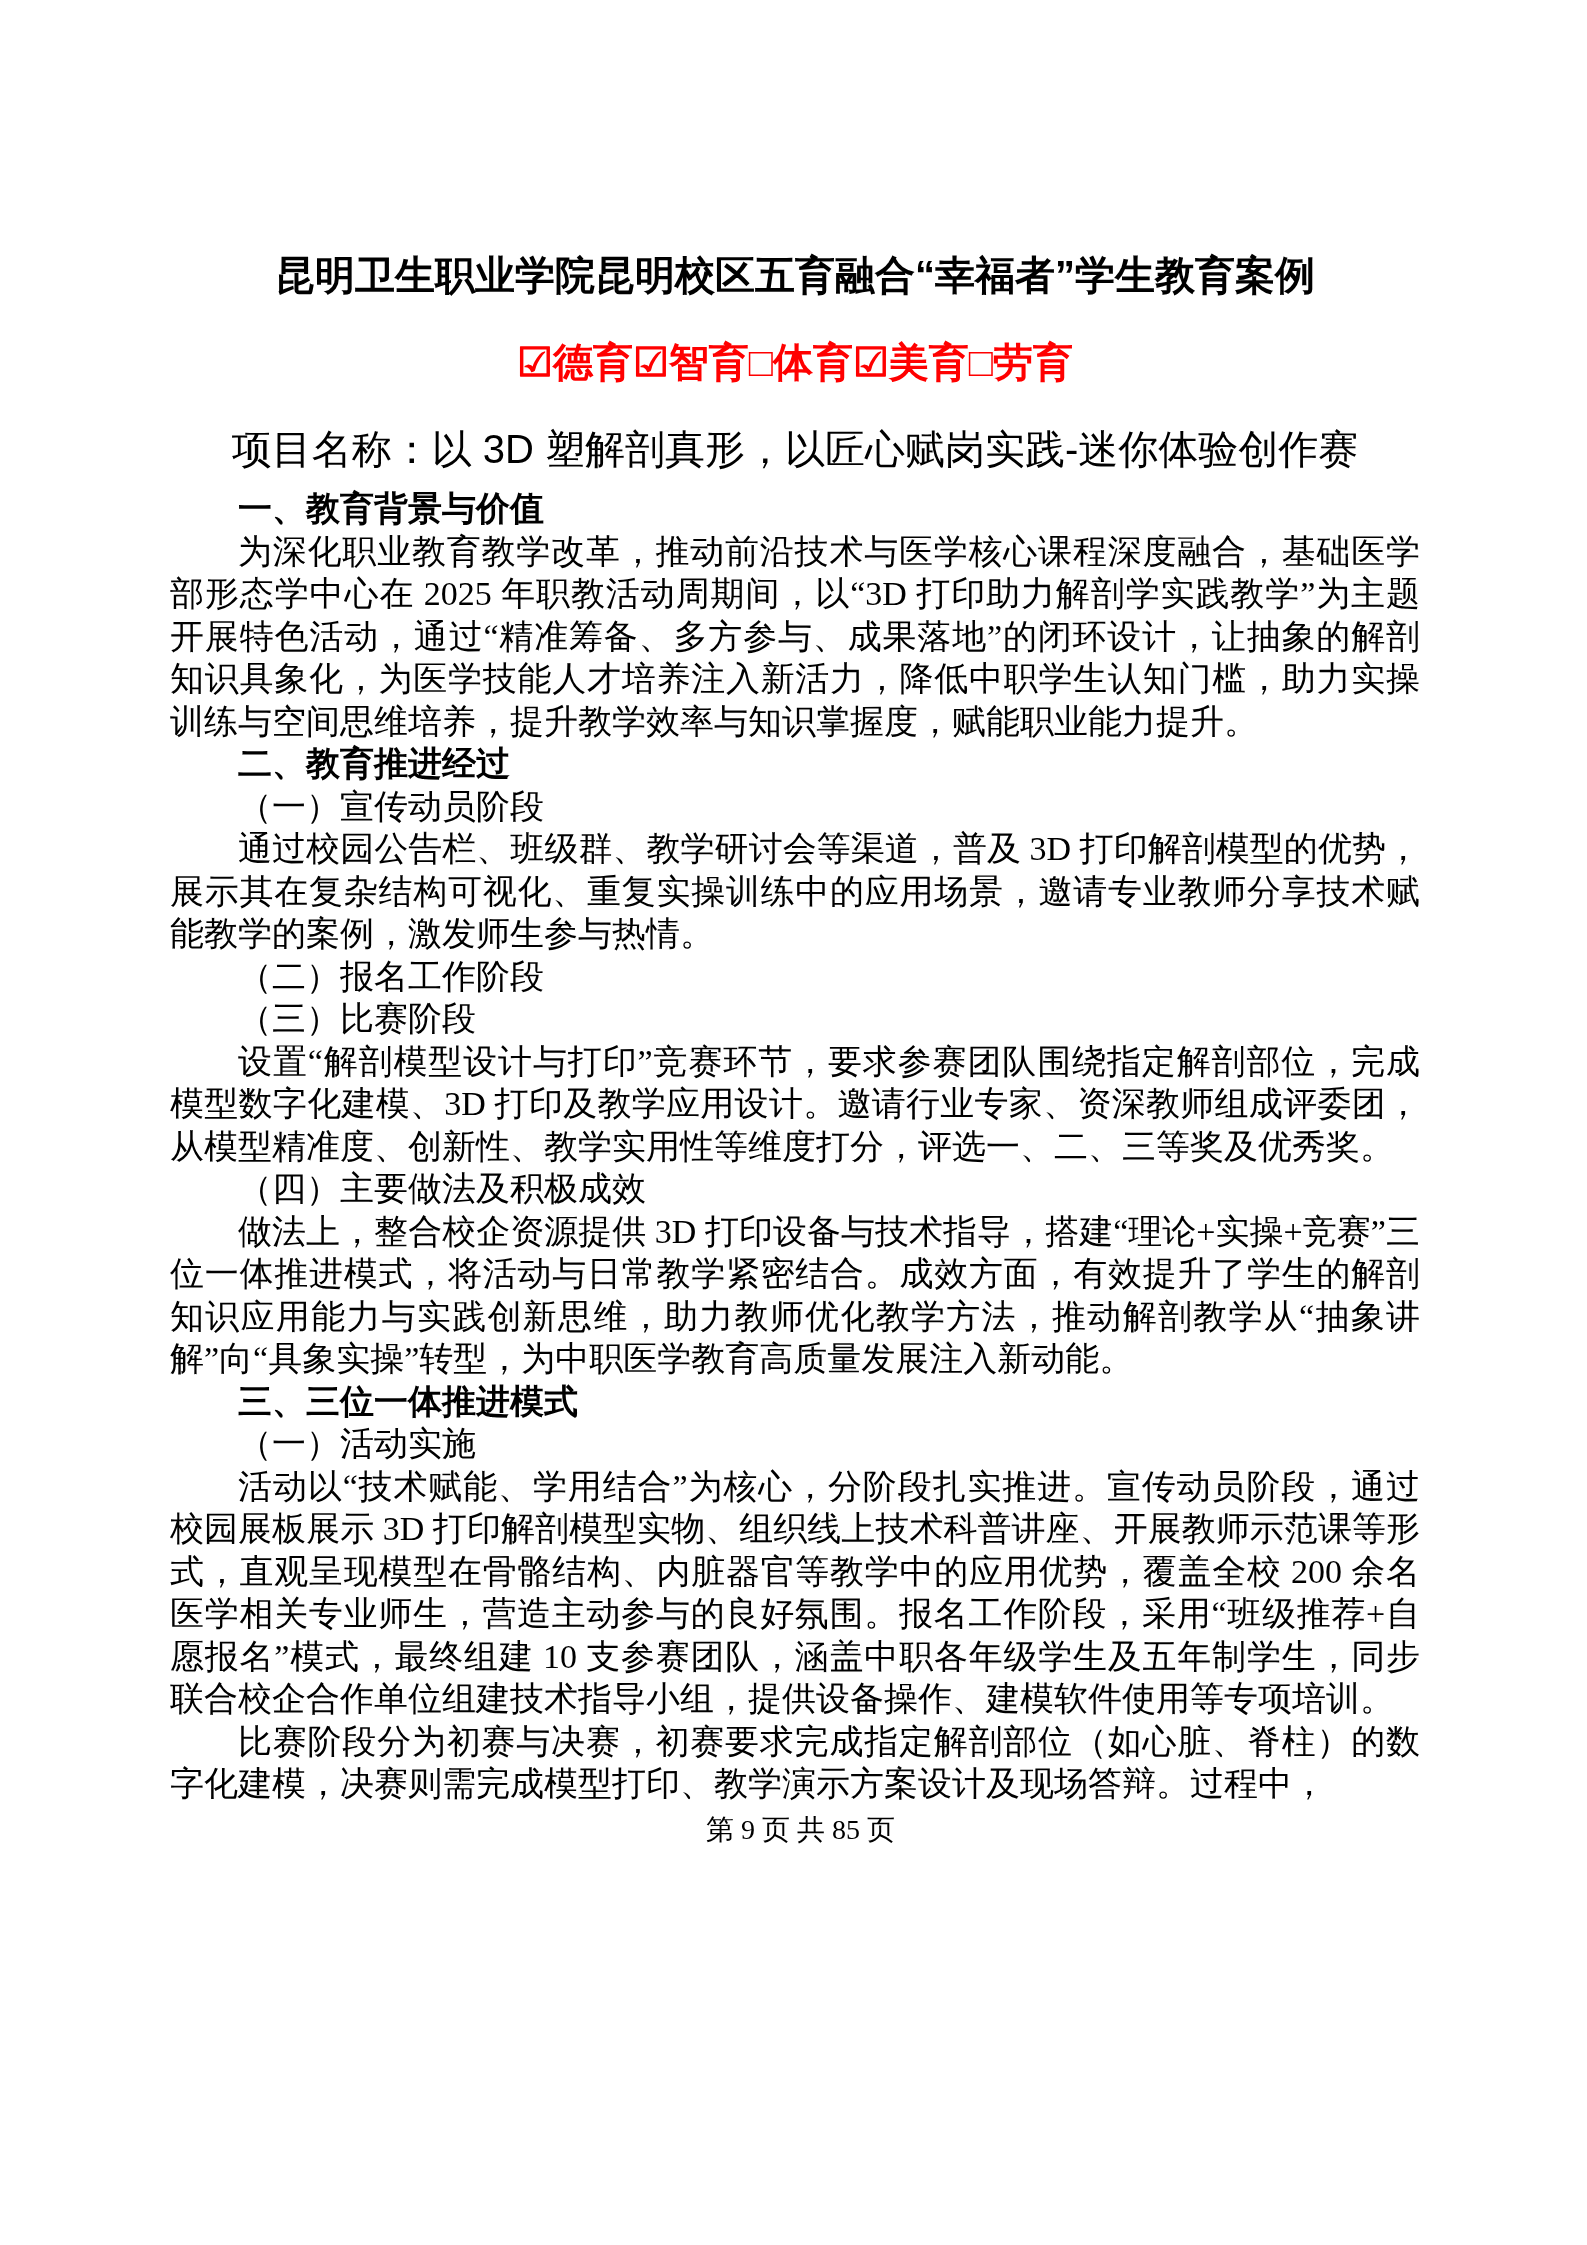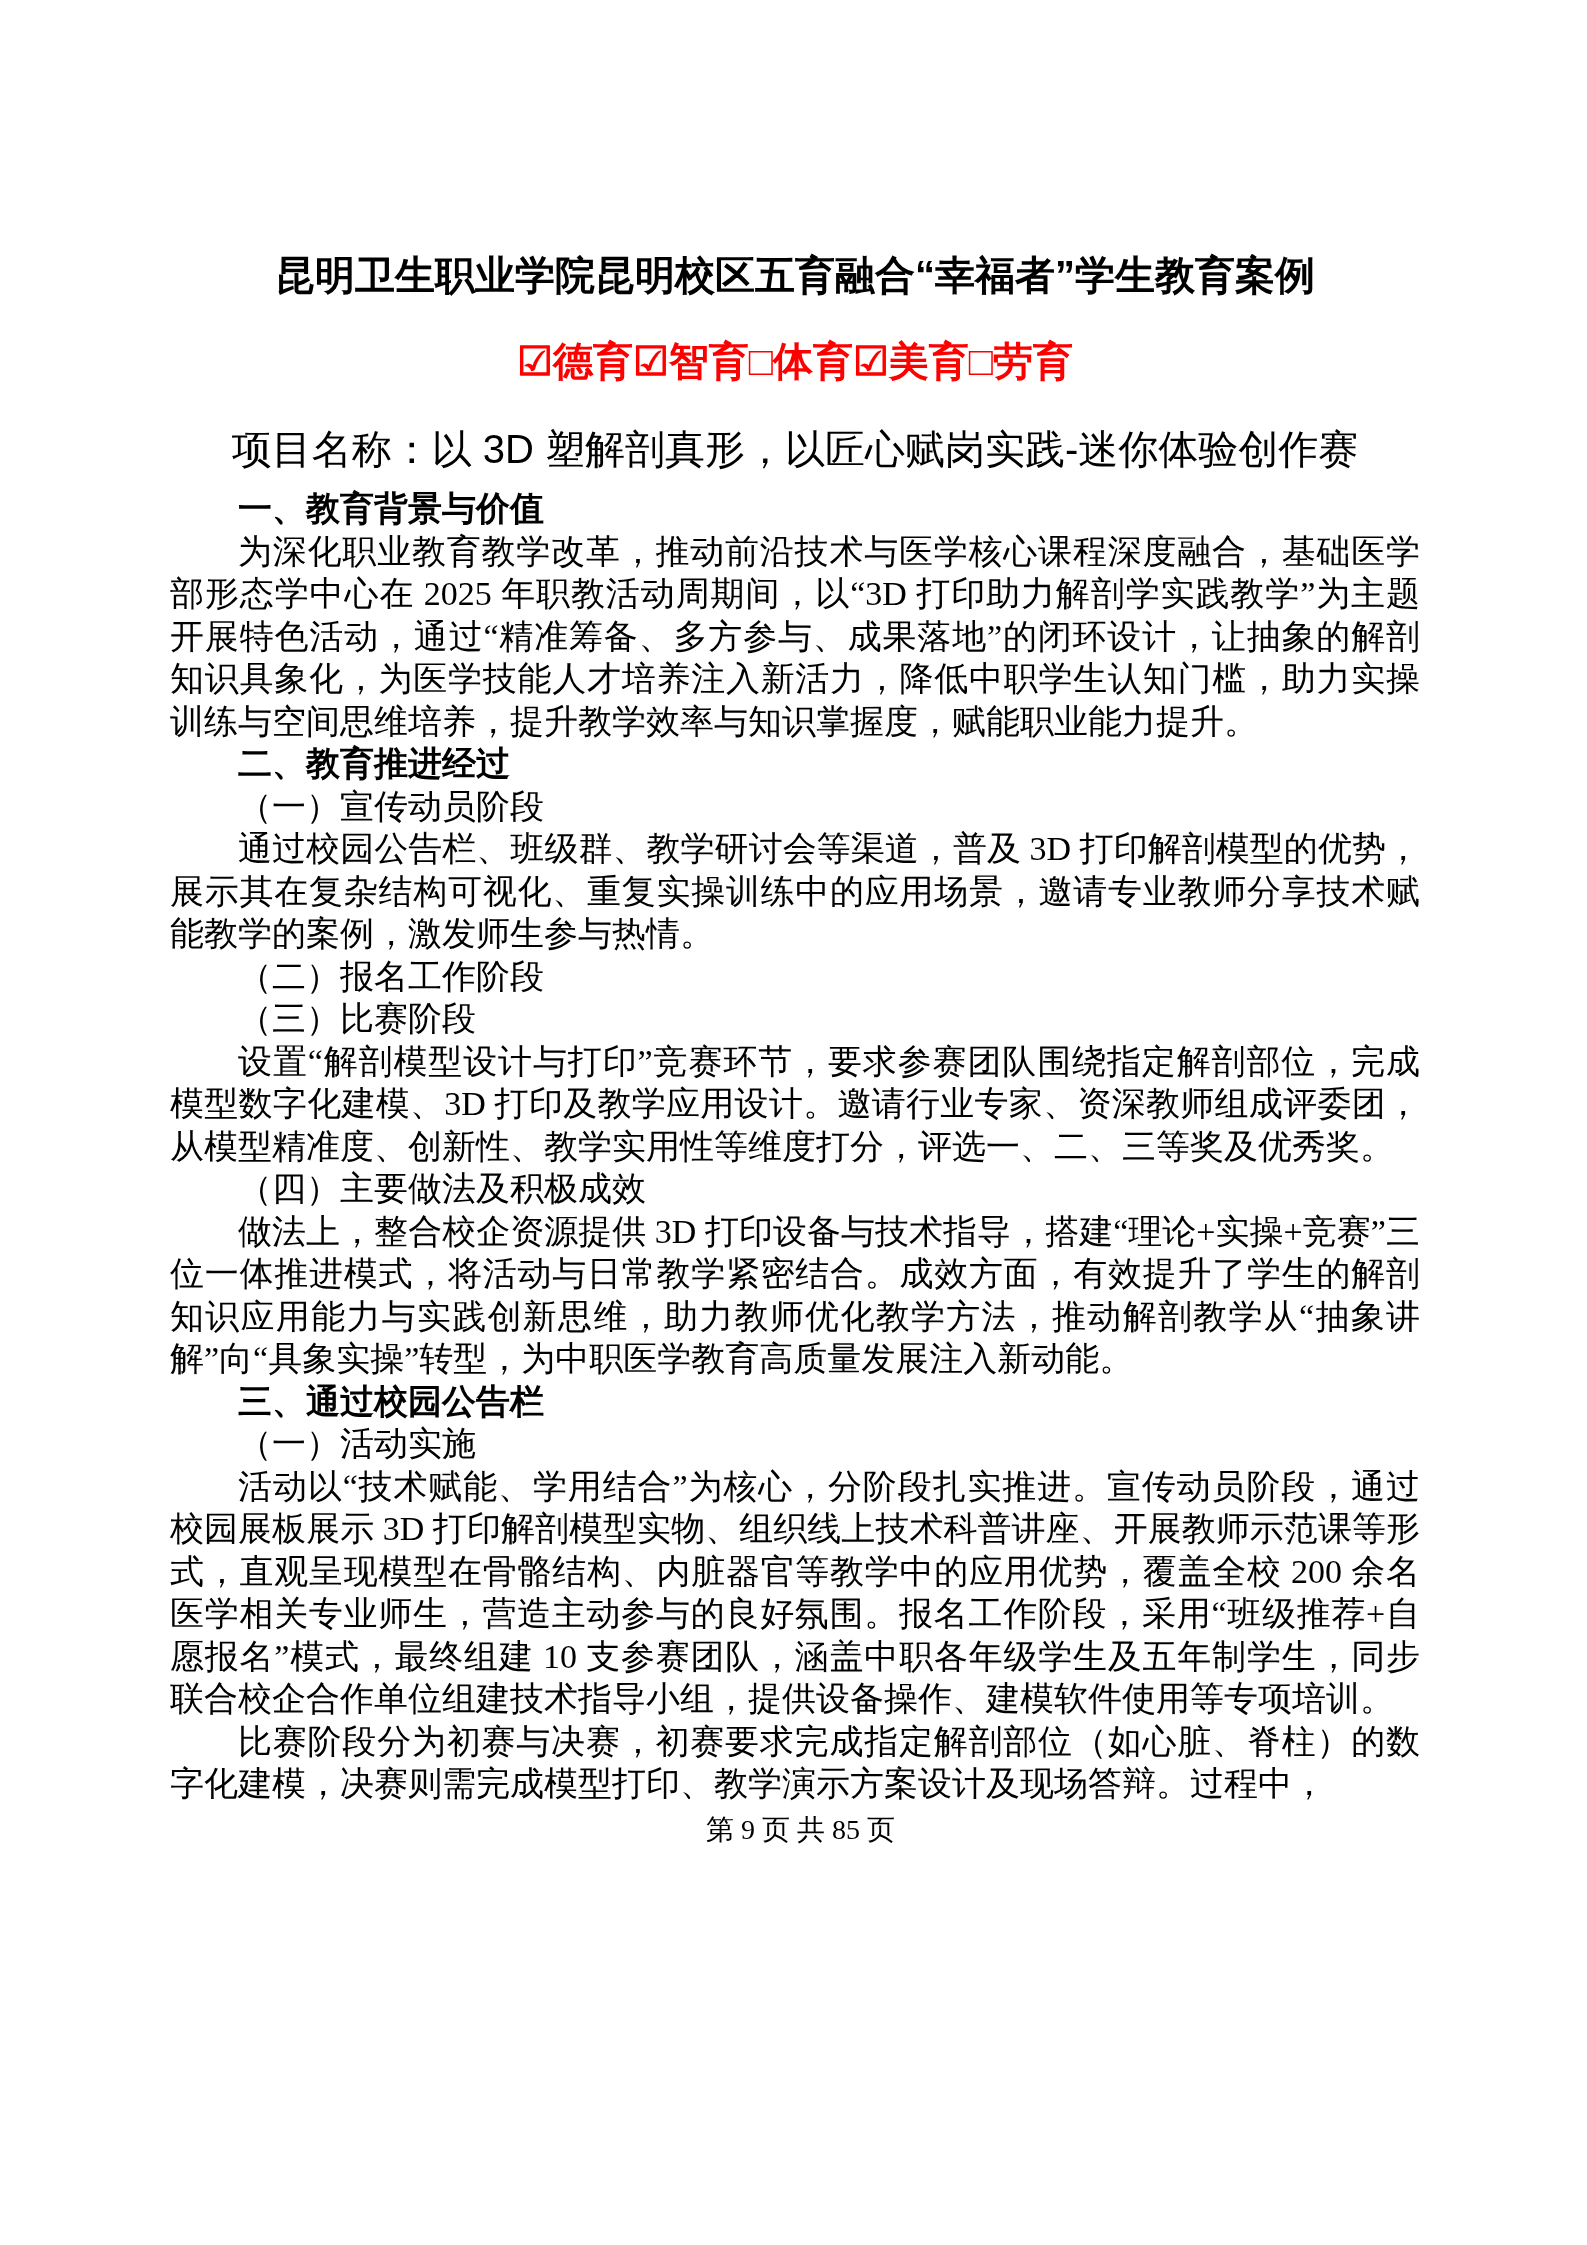--- a/index.html
+++ b/index.html
@@ -26,21 +26,21 @@
     text-align: center;
     font-family: "Liberation Sans", "DejaVu Sans", sans-serif;
     font-weight: bold;
     font-size: 40px;
     line-height: 50px;
     letter-spacing: 0px;
   }
   .category {
     margin-top: 38px;
     text-align: center;
-    font-family: Liberation Serif, serif;
+    font-family: Liberation Sans, sans-serif;
     font-weight: bold;
     font-size: 40px;
     line-height: 48px;
   }
   .category .cat-item { display: inline; }
   .category .cat-box { display: inline; }
   .project {
     margin-top: 38px;
     text-align: center;
     font-family: "Liberation Sans", "DejaVu Sans", sans-serif;
@@ -92,21 +92,21 @@
         <p class="heading">一、教育背景与价值</p>
         <p class="paragraph">为深化职业教育教学改革，推动前沿技术与医学核心课程深度融合，基础医学部形态学中心在 2025 年职教活动周期间，以“3D 打印助力解剖学实践教学”为主题开展特色活动，通过“精准筹备、多方参与、成果落地”的闭环设计，让抽象的解剖知识具象化，为医学技能人才培养注入新活力，降低中职学生认知门槛，助力实操训练与空间思维培养，提升教学效率与知识掌握度，赋能职业能力提升。</p>
         <p class="heading">二、教育推进经过</p>
         <p class="subheading">（一）宣传动员阶段</p>
         <p class="paragraph">通过校园公告栏、班级群、教学研讨会等渠道，普及 3D 打印解剖模型的优势，展示其在复杂结构可视化、重复实操训练中的应用场景，邀请专业教师分享技术赋能教学的案例，激发师生参与热情。</p>
         <p class="subheading">（二）报名工作阶段</p>
         <p class="subheading">（三）比赛阶段</p>
         <p class="paragraph">设置“解剖模型设计与打印”竞赛环节，要求参赛团队围绕指定解剖部位，完成模型数字化建模、3D 打印及教学应用设计。邀请行业专家、资深教师组成评委团，从模型精准度、创新性、教学实用性等维度打分，评选一、二、三等奖及优秀奖。</p>
         <p class="subheading">（四）主要做法及积极成效</p>
         <p class="paragraph">做法上，整合校企资源提供 3D 打印设备与技术指导，搭建“理论+实操+竞赛”三位一体推进模式，将活动与日常教学紧密结合。成效方面，有效提升了学生的解剖知识应用能力与实践创新思维，助力教师优化教学方法，推动解剖教学从“抽象讲解”向“具象实操”转型，为中职医学教育高质量发展注入新动能。</p>
-        <p class="heading">三、通过校园公告栏</p>
+        <p class="heading">三、三位一体推进模式</p>
         <p class="subheading">（一）活动实施</p>
         <p class="paragraph">活动以“技术赋能、学用结合”为核心，分阶段扎实推进。宣传动员阶段，通过校园展板展示 3D 打印解剖模型实物、组织线上技术科普讲座、开展教师示范课等形式，直观呈现模型在骨骼结构、内脏器官等教学中的应用优势，覆盖全校 200 余名医学相关专业师生，营造主动参与的良好氛围。报名工作阶段，采用“班级推荐+自愿报名”模式，最终组建 10 支参赛团队，涵盖中职各年级学生及五年制学生，同步联合校企合作单位组建技术指导小组，提供设备操作、建模软件使用等专项培训。</p>
         <p class="paragraph">比赛阶段分为初赛与决赛，初赛要求完成指定解剖部位（如心脏、脊柱）的数字化建模，决赛则需完成模型打印、教学演示方案设计及现场答辩。过程中，</p>
       </div>
   </div>
 
   <div class="footer">
     <span>第 9 页 共 85 页</span>
   </div>
 </div>

